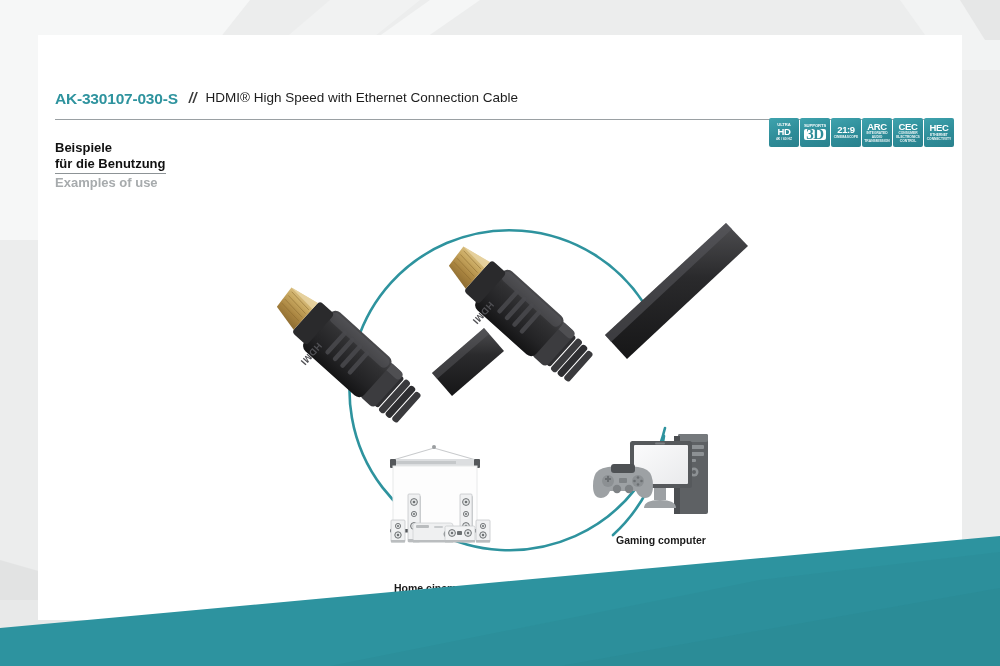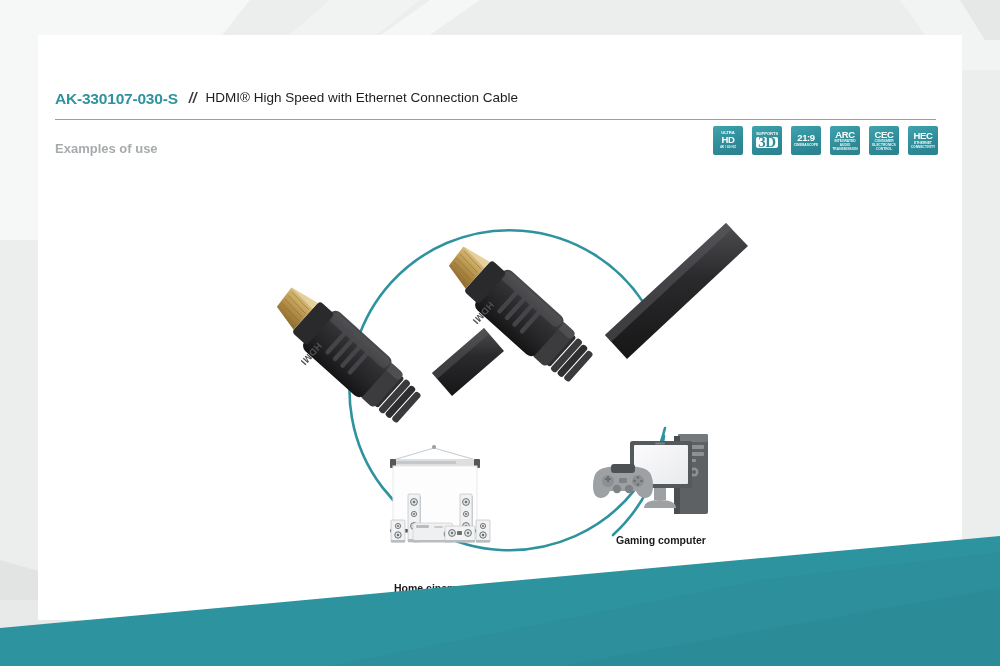--- a/index.html
+++ b/index.html
@@ -75,26 +75,25 @@
   }
   .prod-title {
     color: #1d1d1d;
     font-size: 13.5px;
     white-space: nowrap;
   }
 
   
   .badges {
     position: absolute;
-    right: 24px;
+    right: 8px;
     top: 83px;
     display: flex;
-    gap: 9px;
+    gap: 1px;
     z-index: 8;
-    margin-top: 8px;
   }
   .badge {
     width: 30px;
     height: 29px;
     background: linear-gradient(160deg, #3fa3ae 0%, #2e8d99 55%, #2a818d 100%);
     border-radius: 2px;
     display: flex;
     flex-direction: column;
     align-items: center;
     justify-content: center;
@@ -258,20 +257,24 @@
         <span class="b-sub">Consumer Electronics Control</span>
       </div>
       <div class="badge">
         <span class="b-top"></span>
         <span class="b-main">HEC</span>
         <span class="b-sub">Ethernet connectivity</span>
       </div>
     </div>
 
     <div class="heading-block">
+      <div class="heading-de">
+        <span>Beispiele</span><br>
+        <span>für die Benutzung</span>
+      </div>
       <div class="heading-en">Examples of use</div>
     </div>
 
     <div class="stage">
       <svg class="stage-svg" width="520" height="445" viewBox="0 0 520 445">
 
         <defs>
           <linearGradient id="goldGrad" x1="0" y1="0" x2="0" y2="1">
             <stop offset="0%" stop-color="#e3cc94"></stop>
             <stop offset="35%" stop-color="#c9a961"></stop>

